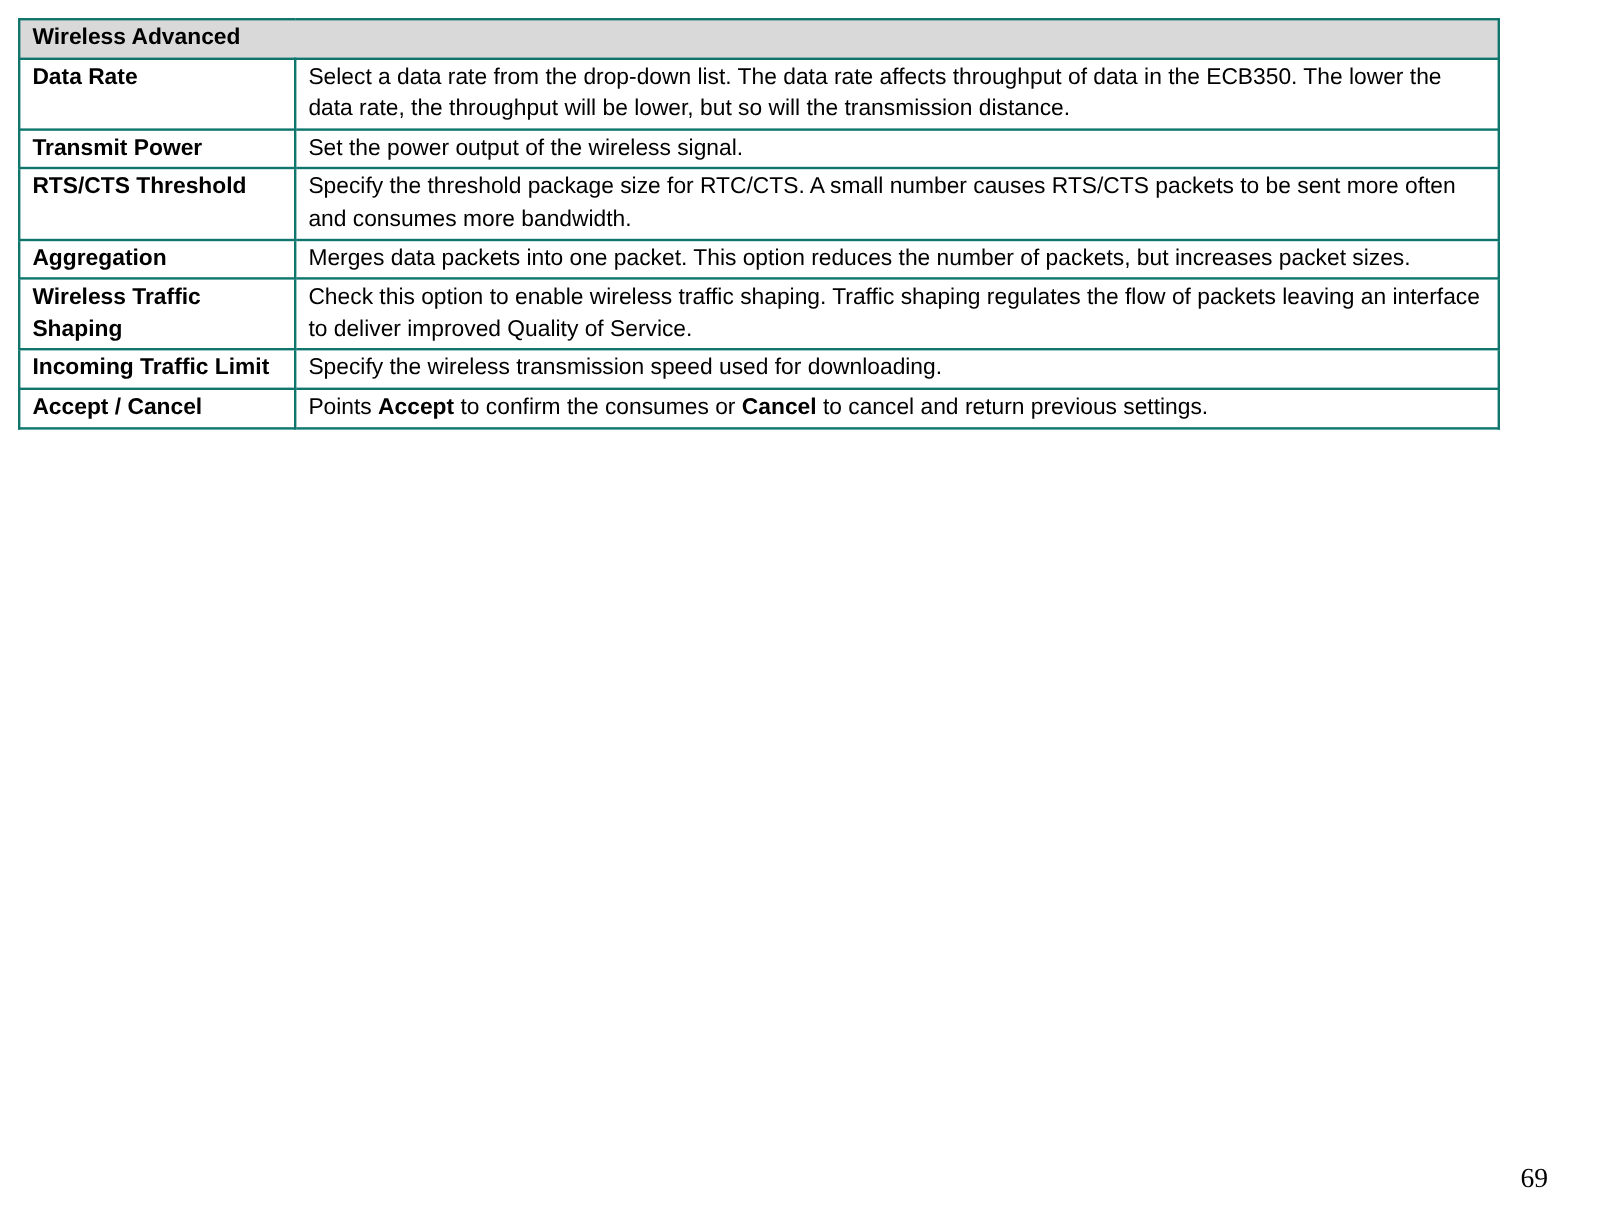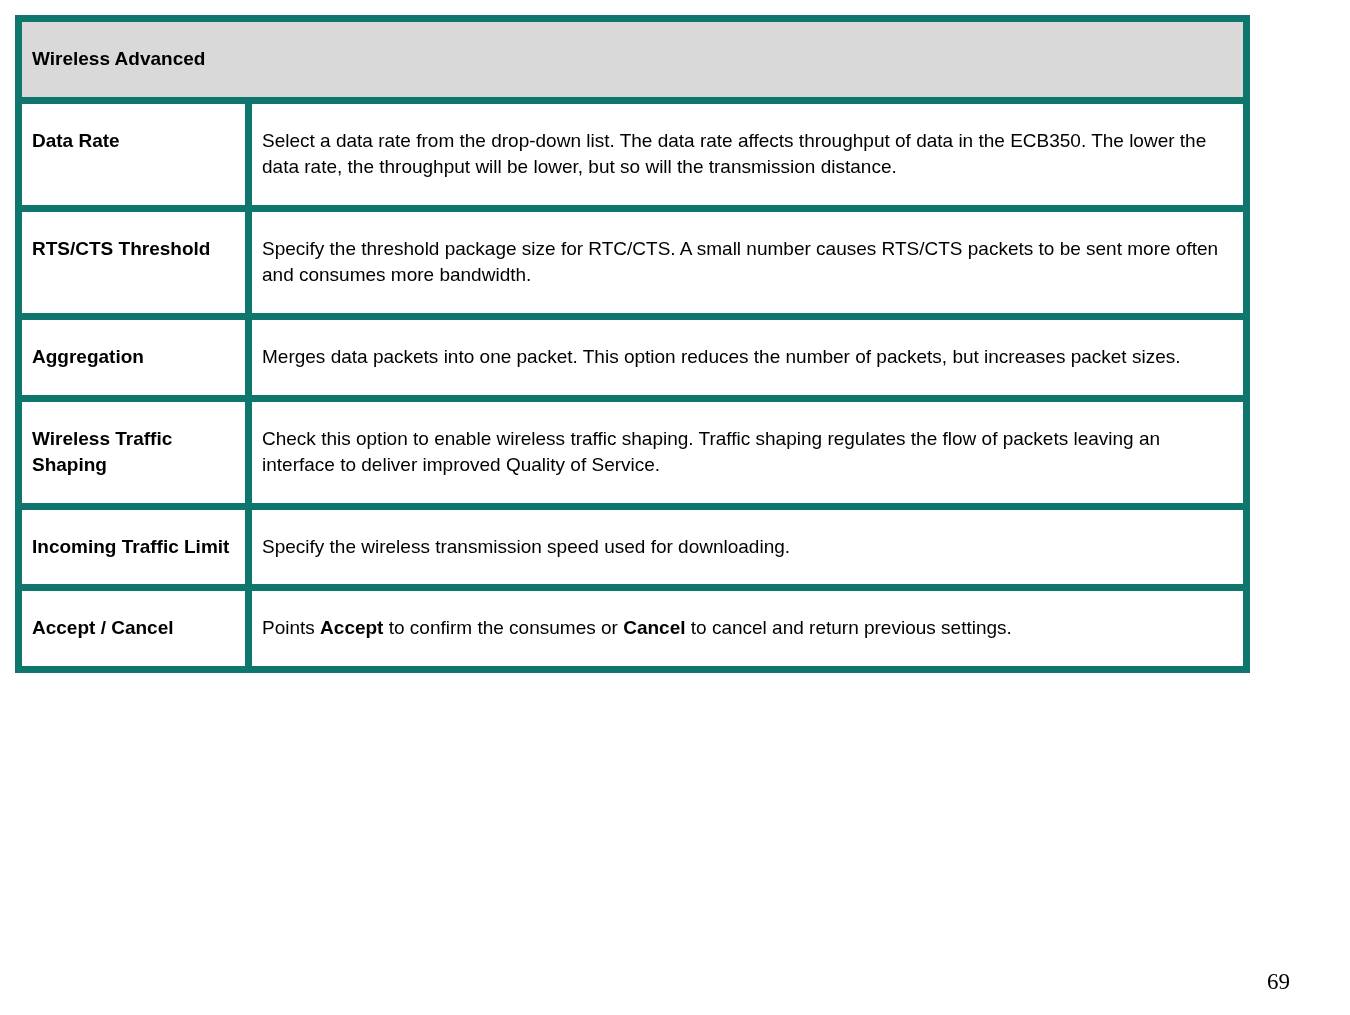--- a/index.html
+++ b/index.html
@@ -13,22 +13,22 @@
     height: 1015px;
     box-sizing: border-box;
     position: relative;
   }
   table {
     border-collapse: collapse;
     width: 100%;
     table-layout: fixed;
   }
   th, td {
-    border: 7px solid #0f766e;
-    padding: 24px 10px;
+    border: 2px solid #0f766e;
+    padding: 2px 10px;
     text-align: left;
     vertical-align: top;
     line-height: 1.4;
     margin-left: 45px;
   }
   th.header {
     background: #d9d9d9;
     font-weight: bold;
   }
   col.label-col { width: 230px; }
@@ -54,20 +54,24 @@
   </colgroup>
   <tbody>
       <tr>
     <th class="header" colspan="2">Wireless Advanced</th>
   </tr>
   <tr>
     <td class="label">Data Rate</td>
     <td>Select a data rate from the drop-down list. The data rate affects throughput of data in the ECB350. The lower the data rate, the throughput will be lower, but so will the transmission distance.</td>
   </tr>
   <tr>
+    <td class="label">Transmit Power</td>
+    <td>Set the power output of the wireless signal.</td>
+  </tr>
+  <tr>
     <td class="label">RTS/CTS Threshold</td>
     <td>Specify the threshold package size for RTC/CTS. A small number causes RTS/CTS packets to be sent more often and consumes more bandwidth.</td>
   </tr>
   <tr>
     <td class="label">Aggregation</td>
     <td>Merges data packets into one packet. This option reduces the number of packets, but increases packet sizes.</td>
   </tr>
   <tr>
     <td class="label">Wireless Traffic Shaping</td>
     <td>Check this option to enable wireless traffic shaping. Traffic shaping regulates the flow of packets leaving an interface to deliver improved Quality of Service.</td>

